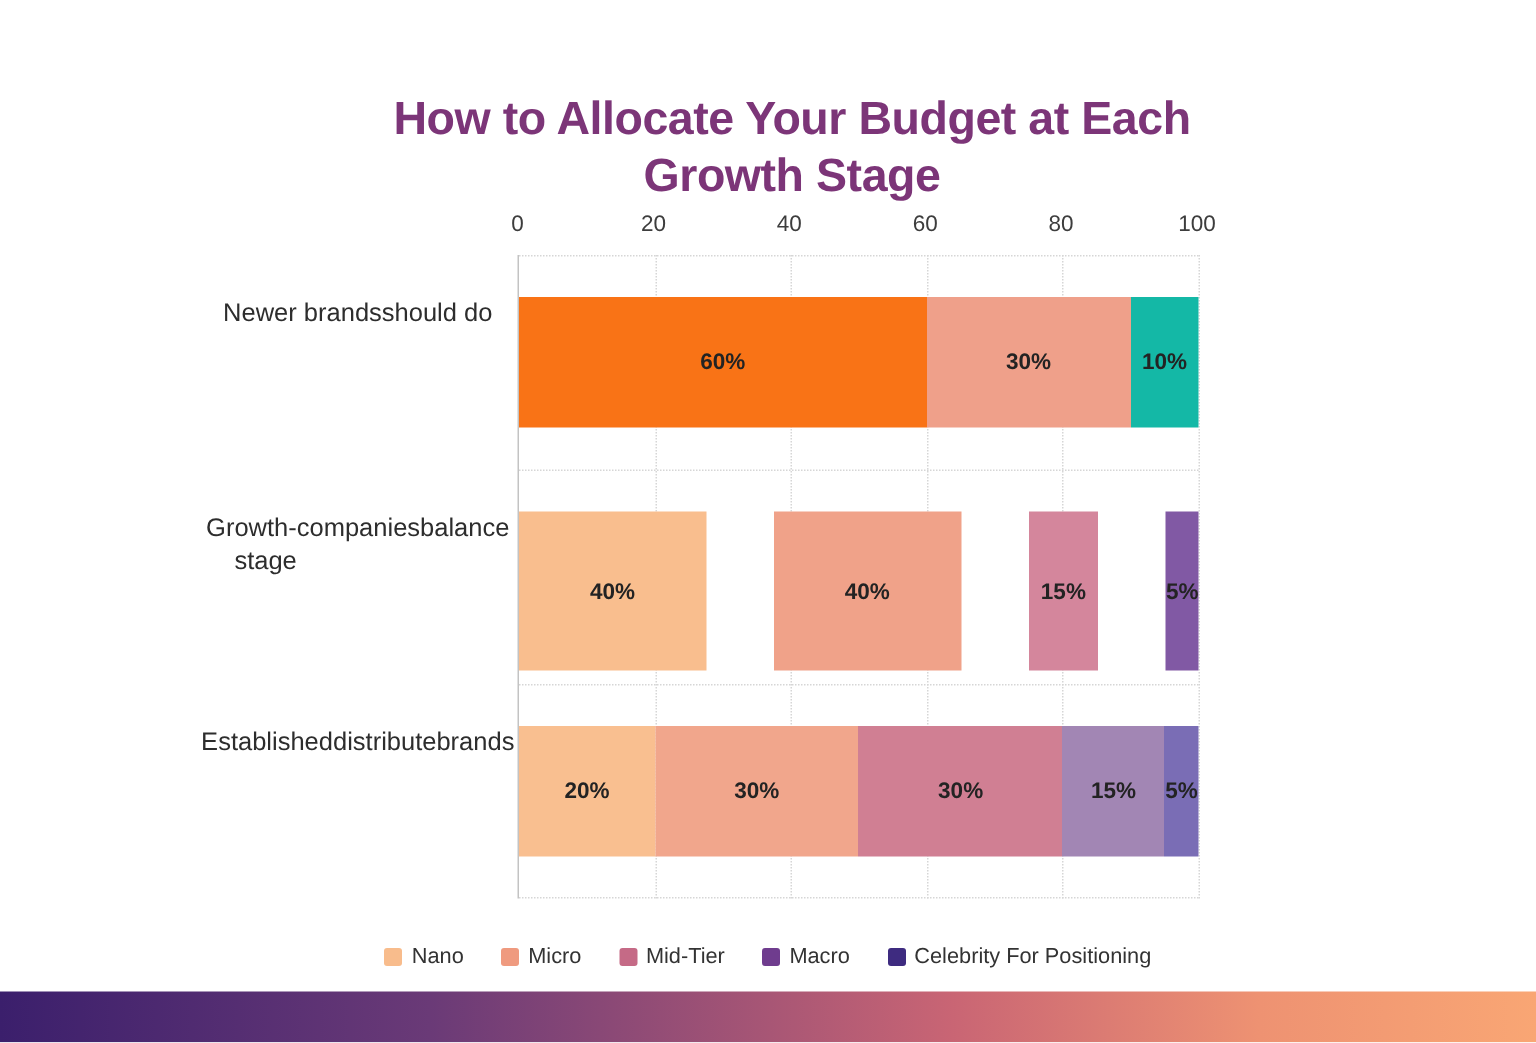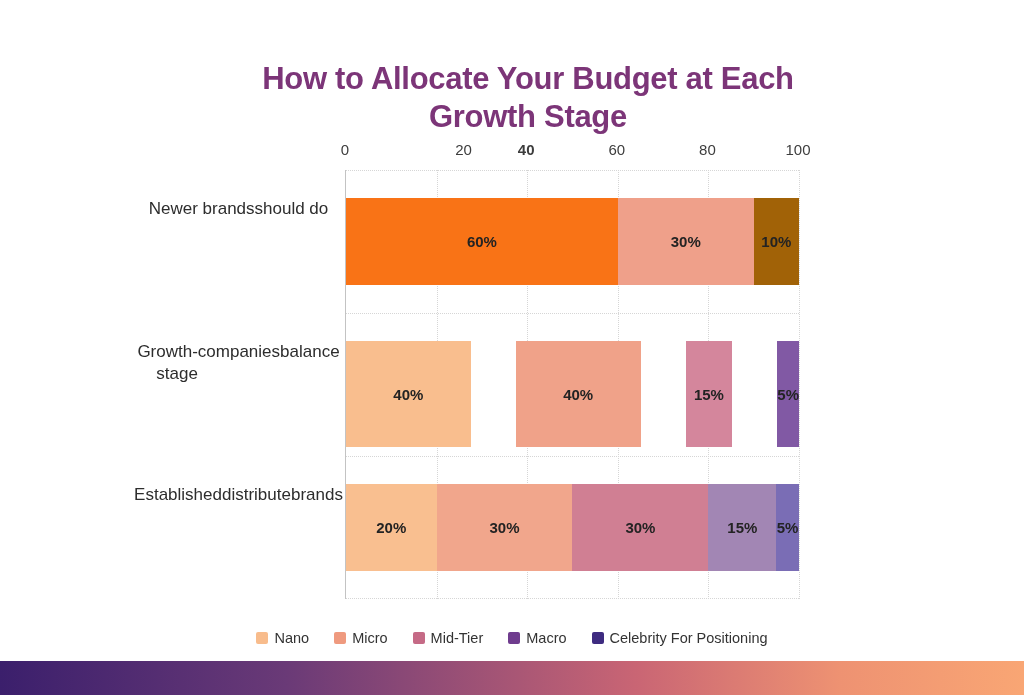--- a/index.html
+++ b/index.html
@@ -52,22 +52,22 @@
 <div class="page">
 
   <h1 class="title" style="color: rgb(124, 53, 120);">
     <span class="t-line">How to Allocate Your Budget at Each</span>
     <span class="t-line">Growth Stage</span>
   </h1>
 
   <div class="chart">
     <div class="xticks">
         <span class="xtick" style="left: 0%;">0</span>
-        <span class="xtick" style="left: 20%; margin-left: 28px;">20</span>
-        <span class="xtick" style="left: 40%; font-weight: bold;">40</span>
+        <span class="xtick" style="left: 20%;">20</span>
+        <span class="xtick" style="left: 40%;">40</span>
         <span class="xtick" style="left: 60%;">60</span>
         <span class="xtick" style="left: 80%;">80</span>
         <span class="xtick" style="left: 100%;">100</span>
       </div>
     <div class="plot">
         <div class="gridline" style="left: 20%;"></div>
         <div class="gridline" style="left: 40%;"></div>
         <div class="gridline" style="left: 60%;"></div>
         <div class="gridline" style="left: 80%;"></div>
         <div class="gridline" style="left: 100%;"></div>
@@ -75,21 +75,21 @@
         <div class="hline" style="top: 143px;"></div>
         <div class="hline" style="top: 286px;"></div>
         <div class="hline" style="top: 428px;"></div>
         <div class="bar" style="top: 28px; height: 87px;">
           <div class="seg" style="width: 60%; background: #f97316;">
             <span class="seg-label">60%</span>
           </div>
           <div class="seg" style="width: 30%; background: rgb(239, 160, 138);">
             <span class="seg-label">30%</span>
           </div>
-          <div class="seg" style="width: 10%; background: #a16207;">
+          <div class="seg" style="width: 10%; background: #14b8a6;">
             <span class="seg-label">10%</span>
           </div>
         </div>
         <div class="bar" style="top: 171px; height: 106px; gap: 45px;">
           <div class="seg" style="width: 40%; background: rgb(249, 190, 142);">
             <span class="seg-label">40%</span>
           </div>
           <div class="seg" style="width: 40%; background: rgb(240, 162, 137);">
             <span class="seg-label">40%</span>
           </div>

